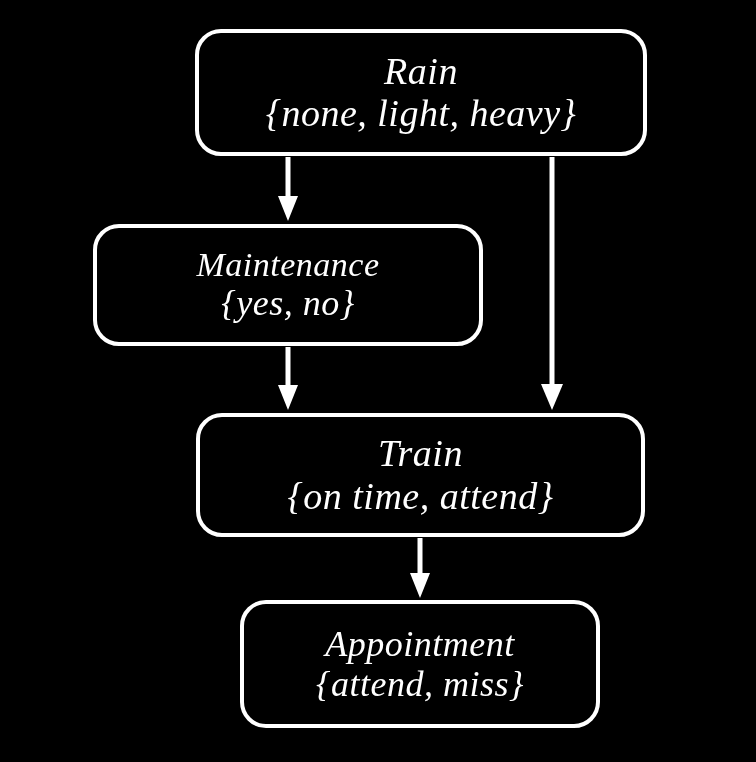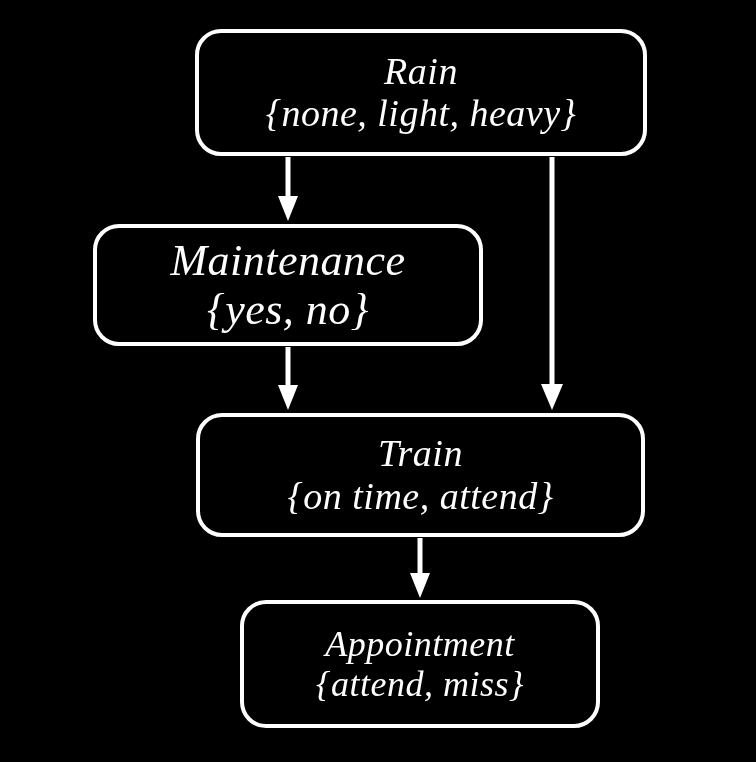--- a/index.html
+++ b/index.html
@@ -57,22 +57,22 @@
   
   #node-rain {
     left: 195px; top: 29px; width: 452px; height: 127px;
   }
   #node-rain .var-name   { font-size: 38px; margin-bottom: 1px; }
   #node-rain .var-states { font-size: 38px; }
 
   #node-maintenance {
     left: 93px; top: 224px; width: 390px; height: 122px;
   }
-  #node-maintenance .var-name   { font-size: 44px; margin-bottom: 1px; }
-  #node-maintenance .var-states { font-size: 44px; }
+  #node-maintenance .var-name   { font-size: 34px; margin-bottom: 1px; }
+  #node-maintenance .var-states { font-size: 36px; }
 
   #node-train {
     left: 196px; top: 413px; width: 449px; height: 124px; text-align: center;
   }
   #node-train .var-name   { font-size: 38px; margin-bottom: 1px; }
   #node-train .var-states { font-size: 38px; }
 
   #node-appointment {
     left: 240px; top: 600px; width: 360px; height: 128px;
   }

